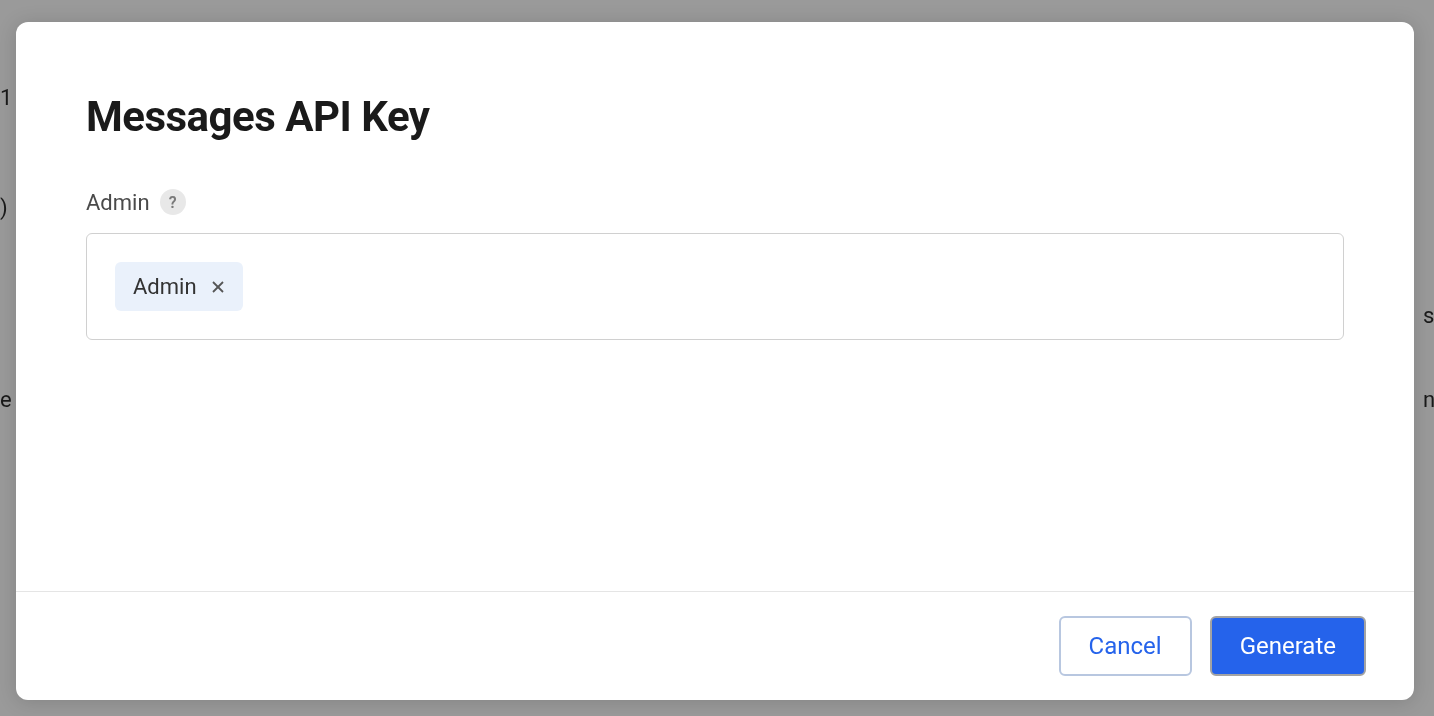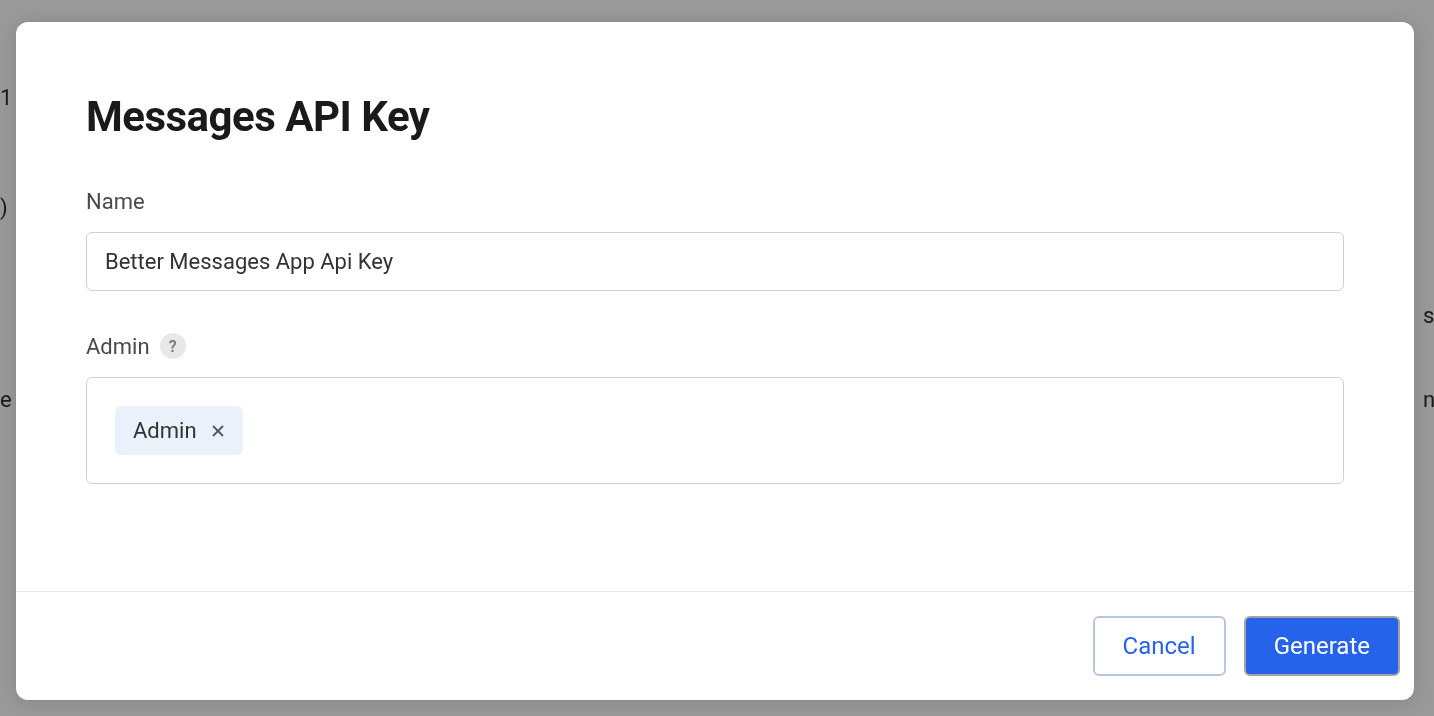--- a/index.html
+++ b/index.html
@@ -111,21 +111,21 @@
       cursor: pointer;
       font-size: 18px;
       color: #555;
       display: flex;
       align-items: center;
       justify-content: center;
       line-height: 1;
     }
     .modal-footer {
       border-top: 1px solid #e5e5e5;
-      padding: 24px 14px;
+      padding: 24px 48px;
       display: flex;
       justify-content: flex-end;
       gap: 18px;
     }
     .btn {
       padding: 14px 28px;
       font-size: 24px;
       border-radius: 6px;
       cursor: pointer;
       font-family: inherit;
@@ -148,26 +148,20 @@
 <span class="backdrop-text bt1">1</span>
 <span class="backdrop-text bt2">)</span>
 <span class="backdrop-text bt3">s</span>
 <span class="backdrop-text bt4">e</span>
 <span class="backdrop-text bt5">n</span>
 
 <div class="modal">
   <div class="modal-body">
     <h1 class="modal-title">Messages API Key</h1>
 
-    <div class="field-group">
-      <div class="field-label-row">
-        <label class="field-label">Name</label>
-      </div>
-      <input type="text" class="text-input" value="Better Messages App Api Key" style="">
-    </div>
 
     <div class="field-group">
       <div class="field-label-row">
         <label class="field-label">Admin</label>
         <span class="help-icon">?</span>
       </div>
       <div class="tag-input">
         <span class="tag">
           <span>Admin</span>
           <span class="tag-close">

